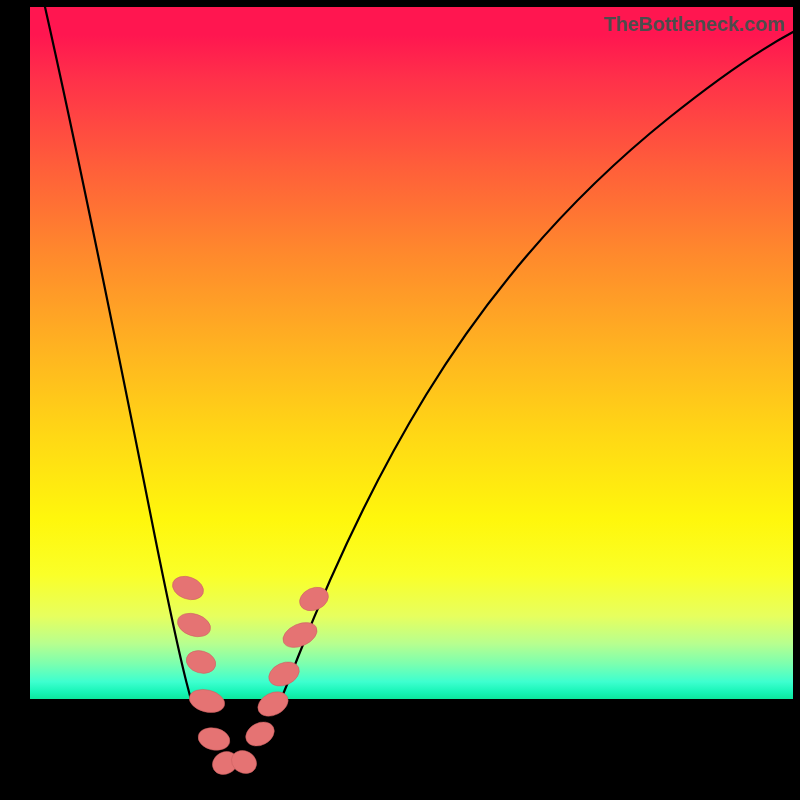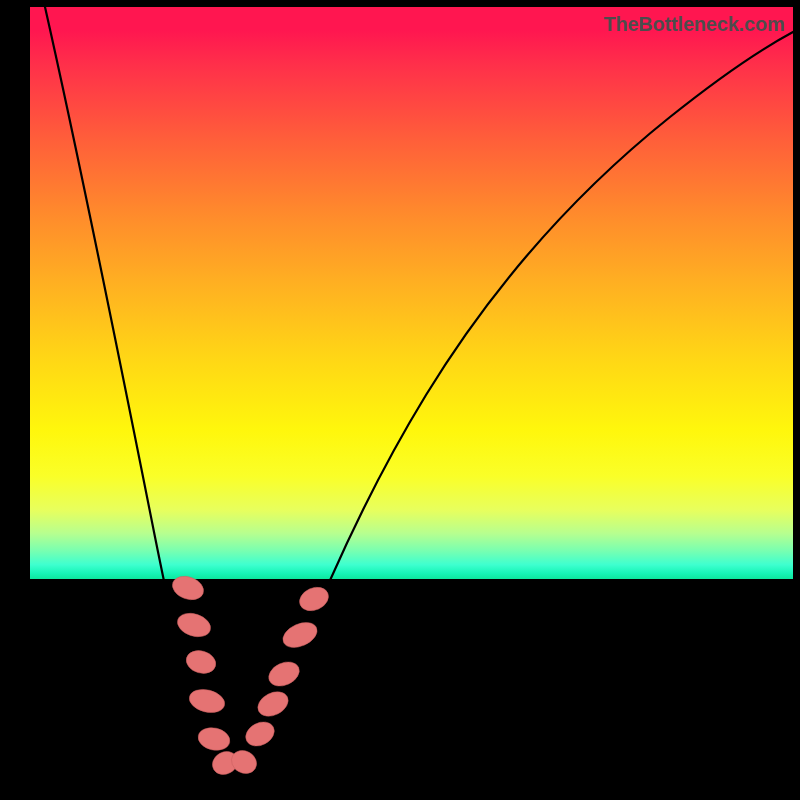--- a/index.html
+++ b/index.html
@@ -17,21 +17,21 @@
     top: 0;
     width: 800px;
     height: 800px;
     background: #000;
   }
   .plot {
     position: absolute;
     left: 30px;
     top: 7px;
     width: 763px;
-    height: 572px;
+    height: 692px;
     background: linear-gradient(to bottom,
       #ff1650 0%,
       #ff1650 4%,
       #ff2f4a 10%,
       #ff5e3a 23%,
       #ff8a2c 36%,
       #ffb221 49%,
       #ffd815 62%,
       #fff70c 74%,
       #faff28 82%,

